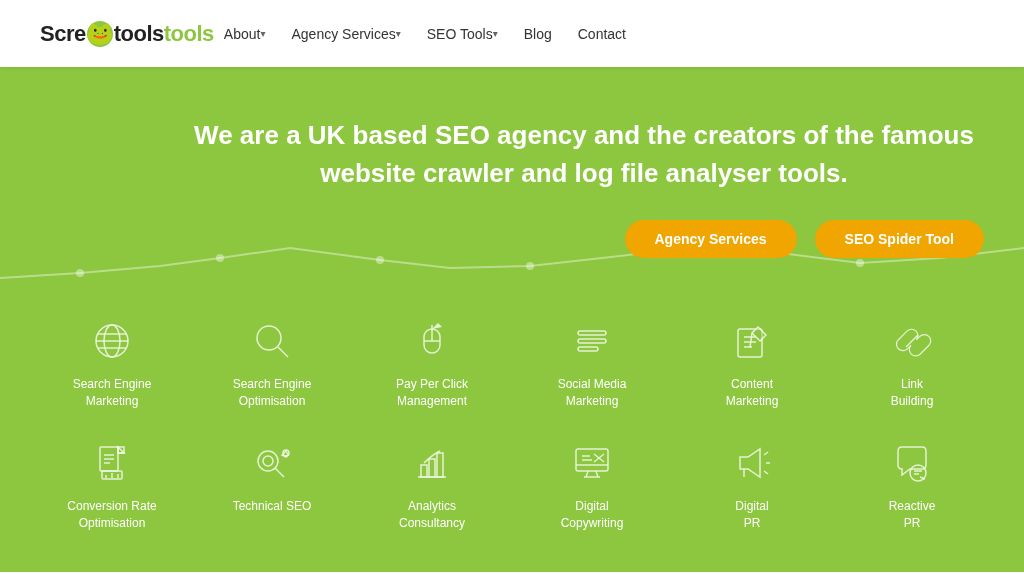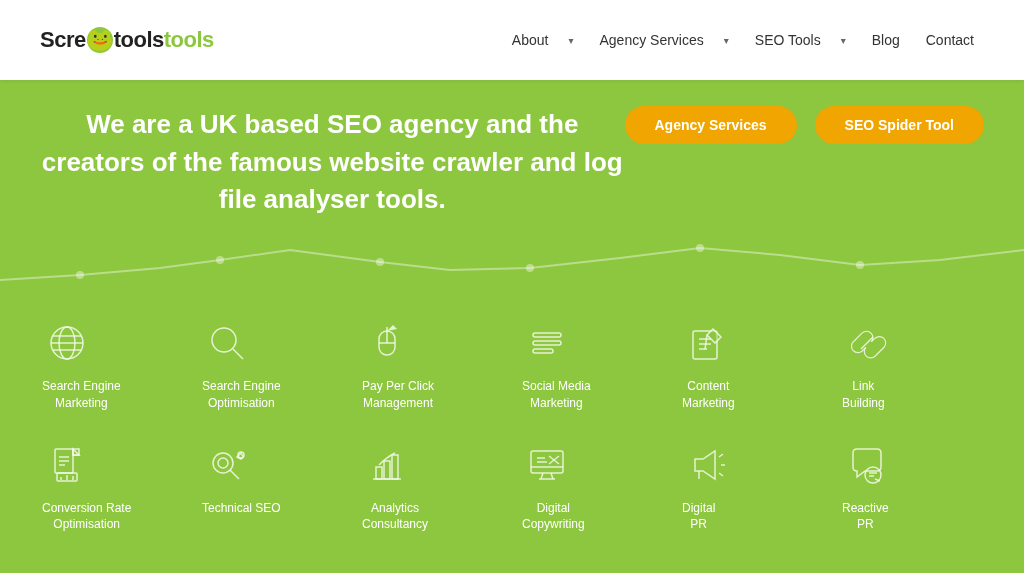--- a/index.html
+++ b/index.html
@@ -3,23 +3,23 @@
   <meta charset="utf-8">
   <style>
     * { margin: 0; padding: 0; box-sizing: border-box; }
     body { font-family: 'Segoe UI', Arial, sans-serif; background: #fff; width: 1024px; min-height: 574px; overflow: hidden; }
 
     
     .header {
       background: #fff;
       display: flex;
       align-items: center;
-      justify-content: space-between;
+      justify-content: flex-start;
       padding: 0 40px;
-      height: 80px;
+      height: 67px;
       box-shadow: 0 1px 4px rgba(0,0,0,0.08);
       position: relative;
       z-index: 10;
     }
     .logo {
       display: flex;
       align-items: center;
       font-size: 22px;
       font-weight: 700;
       color: #222;
@@ -47,21 +47,21 @@
     .logo-text-frog { color: #8dc63f; }
 
     nav {
       display: flex;
       align-items: center;
       gap: 6px;
     }
     .nav-item {
       display: flex;
       align-items: center;
-      gap: 20px;
+      gap: 0;
       padding: 6px 10px;
       font-size: 14px;
       color: #333;
       cursor: pointer;
       border-radius: 4px;
       white-space: nowrap;
     }
     .nav-chevron {
       font-size: 10px;
       color: #666;
@@ -74,26 +74,27 @@
       font-size: 14px;
       font-weight: 600;
       cursor: pointer;
       margin-left: 8px;
       border: none;
     }
 
     
     .hero {
       background: #8dc63f;
-      padding: 26px 40px 30px;
+      padding: 50px 40px 30px;
       position: relative;
       overflow: hidden;
       min-height: 210px;
       display: flex;
-      align-items: flex-start;
+      flex-direction: column;
+      align-items: flex-end;
       justify-content: center;
     }
     .hero-text {
       color: #fff;
       font-size: 26px;
       font-weight: 600;
       text-align: center;
       max-width: 800px;
       line-height: 1.45;
       margin-bottom: 28px;
@@ -136,21 +137,21 @@
     .services-grid {
       display: grid;
       grid-template-columns: repeat(6, 1fr);
       gap: 0;
       max-width: 960px;
       margin: 0 auto;
     }
     .service-item {
       display: flex;
       flex-direction: column;
-      align-items: flex-start;
+      align-items: center;
       padding: 18px 10px 10px;
       cursor: pointer;
     }
     .service-icon {
       width: 50px;
       height: 50px;
       display: flex;
       align-items: center;
       justify-content: center;
       margin-bottom: 10px;

